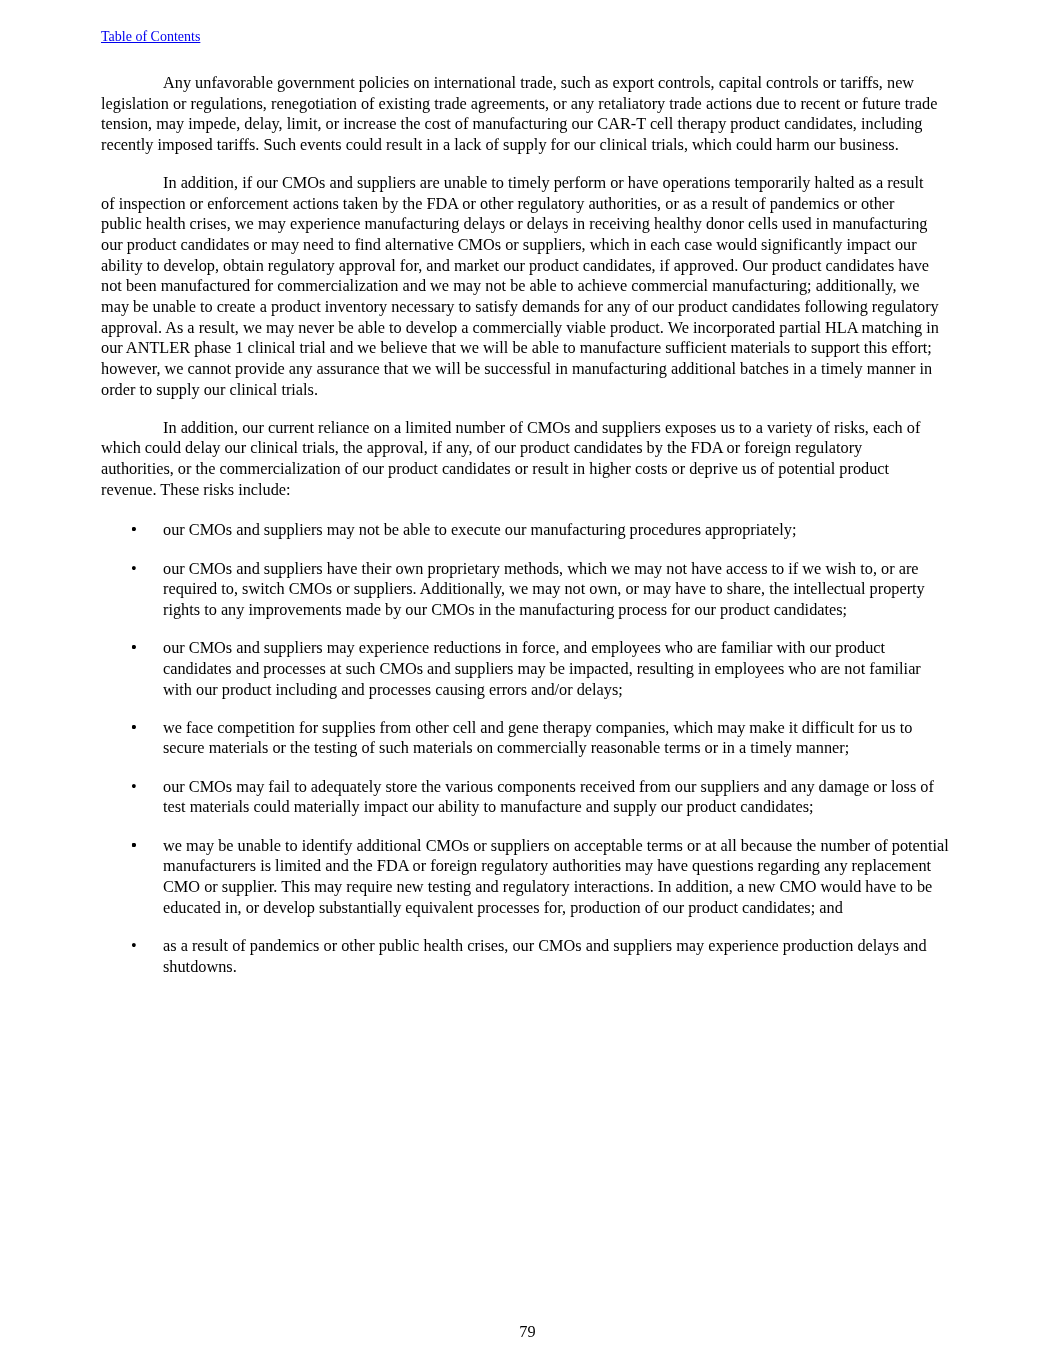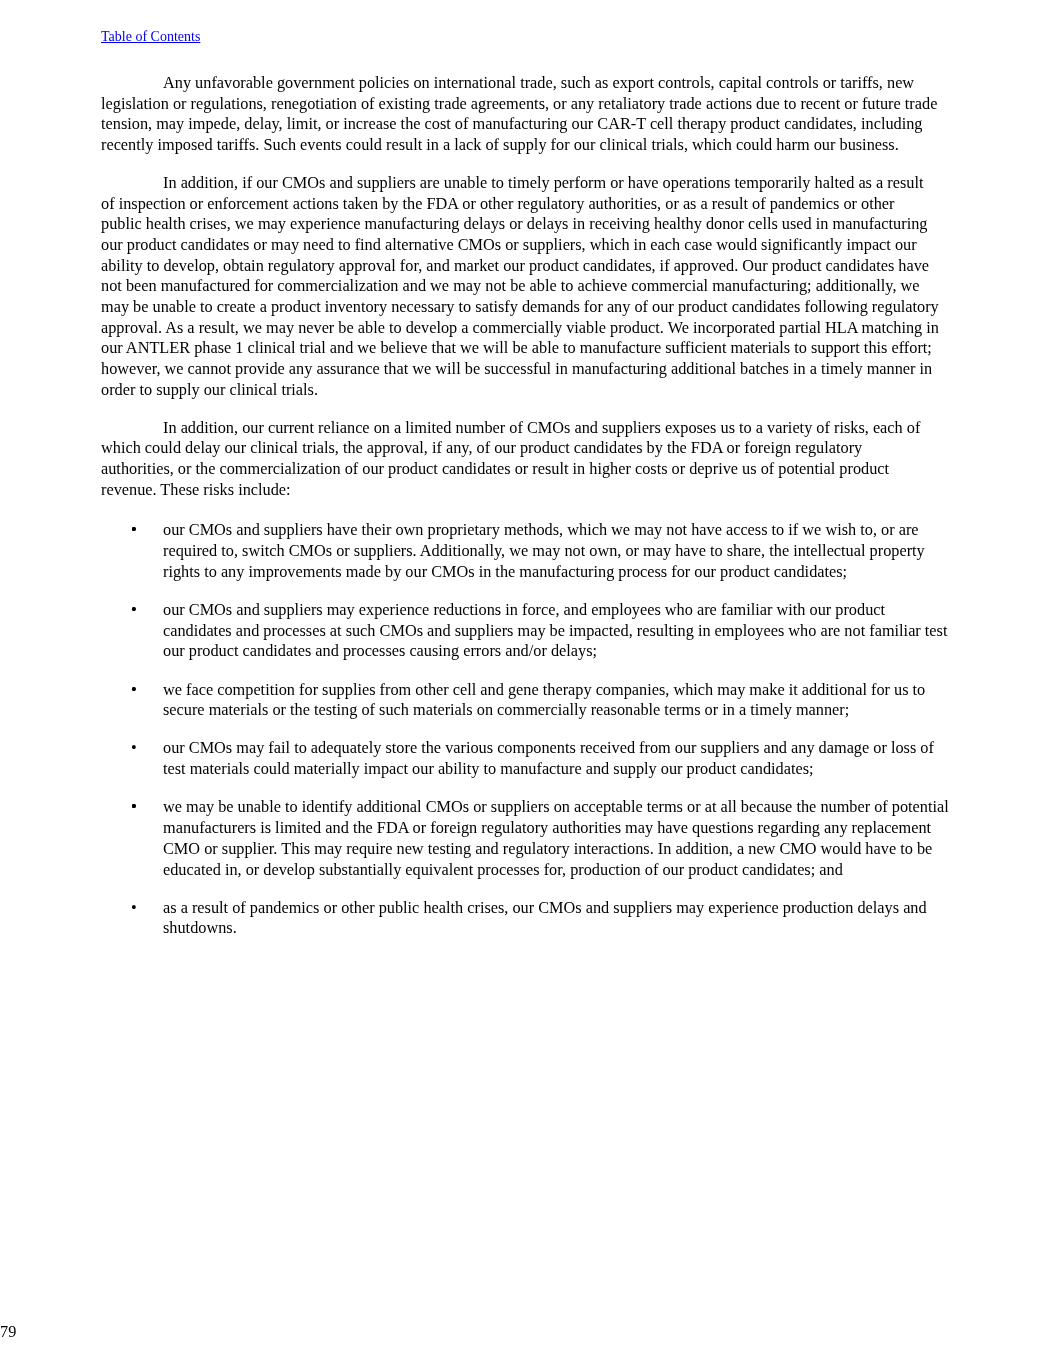--- a/index.html
+++ b/index.html
@@ -46,40 +46,41 @@
   .bullet-dot {
     position: absolute;
     left: 30px;
     top: 0;
   }
   .page-number {
     position: absolute;
     left: 0;
     width: 1055px;
     top: 1322px;
+    text-align: center;
   }
 </style>
 </head>
 <body>
 
 <a class="toc-link">Table of Contents</a>
 
 <div class="content">
   <p class="para">Any unfavorable government policies on international trade, such as export controls, capital controls or tariffs, new legislation or regulations, renegotiation of existing trade agreements, or any retaliatory trade actions due to recent or future trade tension, may impede, delay, limit, or increase the cost of manufacturing our CAR-T cell therapy product candidates, including recently imposed tariffs. Such events could result in a lack of supply for our clinical trials, which could harm our business.</p>
   <p class="para">In addition, if our CMOs and suppliers are unable to timely perform or have operations temporarily halted as a result of inspection or enforcement actions taken by the FDA or other regulatory authorities, or as a result of pandemics or other public health crises, we may experience manufacturing delays or delays in receiving healthy donor cells used in manufacturing our product candidates or may need to find alternative CMOs or suppliers, which in each case would significantly impact our ability to develop, obtain regulatory approval for, and market our product candidates, if approved. Our product candidates have not been manufactured for commercialization and we may not be able to achieve commercial manufacturing; additionally, we may be unable to create a product inventory necessary to satisfy demands for any of our product candidates following regulatory approval. As a result, we may never be able to develop a commercially viable product. We incorporated partial HLA matching in our ANTLER phase 1 clinical trial and we believe that we will be able to manufacture sufficient materials to support this effort; however, we cannot provide any assurance that we will be successful in manufacturing additional batches in a timely manner in order to supply our clinical trials.</p>
   <p class="para">In addition, our current reliance on a limited number of CMOs and suppliers exposes us to a variety of risks, each of which could delay our clinical trials, the approval, if any, of our product candidates by the FDA or foreign regulatory authorities, or the commercialization of our product candidates or result in higher costs or deprive us of potential product revenue. These risks include:</p>
 
   <ul class="bullets">
     <li class="bullet-item"><span class="bullet-dot">•</span></li>
-    <li class="bullet-item"><span class="bullet-dot">•</span></li>
+    <li class="bullet-item"><span class="bullet-dot">•</span><span>our CMOs and suppliers may not be able to execute our manufacturing procedures appropriately;</span></li>
     <li class="bullet-item"><span class="bullet-dot">•</span><span>our CMOs and suppliers have their own proprietary methods, which we may not have access to if we wish to, or are required to, switch CMOs or suppliers. Additionally, we may not own, or may have to share, the intellectual property rights to any improvements made by our CMOs in the manufacturing process for our product candidates;</span></li>
     <li class="bullet-item"><span class="bullet-dot">•</span></li>
-    <li class="bullet-item"><span class="bullet-dot">•</span><span>our CMOs and suppliers may experience reductions in force, and employees who are familiar with our product candidates and processes at such CMOs and suppliers may be impacted, resulting in employees who are not familiar test our product candidates and processes causing errors and/or delays;</span></li>
+    <li class="bullet-item"><span class="bullet-dot">•</span><span>our CMOs and suppliers may experience reductions in force, and employees who are familiar with our product candidates and processes at such CMOs and suppliers may be impacted, resulting in employees who are not familiar with our product including and processes causing errors and/or delays;</span></li>
     <li class="bullet-item"><span class="bullet-dot">•</span></li>
-    <li class="bullet-item"><span class="bullet-dot">•</span><span>we face competition for supplies from other cell and gene therapy companies, which may make it additional for us to secure materials or the testing of such materials on commercially reasonable terms or in a timely manner;</span></li>
+    <li class="bullet-item"><span class="bullet-dot">•</span><span>we face competition for supplies from other cell and gene therapy companies, which may make it difficult for us to secure materials or the testing of such materials on commercially reasonable terms or in a timely manner;</span></li>
     <li class="bullet-item"><span class="bullet-dot">•</span><span>our CMOs may fail to adequately store the various components received from our suppliers and any damage or loss of test materials could materially impact our ability to manufacture and supply our product candidates;</span></li>
     <li class="bullet-item"><span class="bullet-dot">•</span></li>
     <li class="bullet-item"><span class="bullet-dot">•</span></li>
     <li class="bullet-item"><span class="bullet-dot">•</span><span>we may be unable to identify additional CMOs or suppliers on acceptable terms or at all because the number of potential manufacturers is limited and the FDA or foreign regulatory authorities may have questions regarding any replacement CMO or supplier. This may require new testing and regulatory interactions. In addition, a new CMO would have to be educated in, or develop substantially equivalent processes for, production of our product candidates; and</span></li>
     <li class="bullet-item"><span class="bullet-dot">•</span><span>as a result of pandemics or other public health crises, our CMOs and suppliers may experience production delays and shutdowns.</span></li>
   </ul>
 </div>
 
 <div class="page-number">79</div>
 

